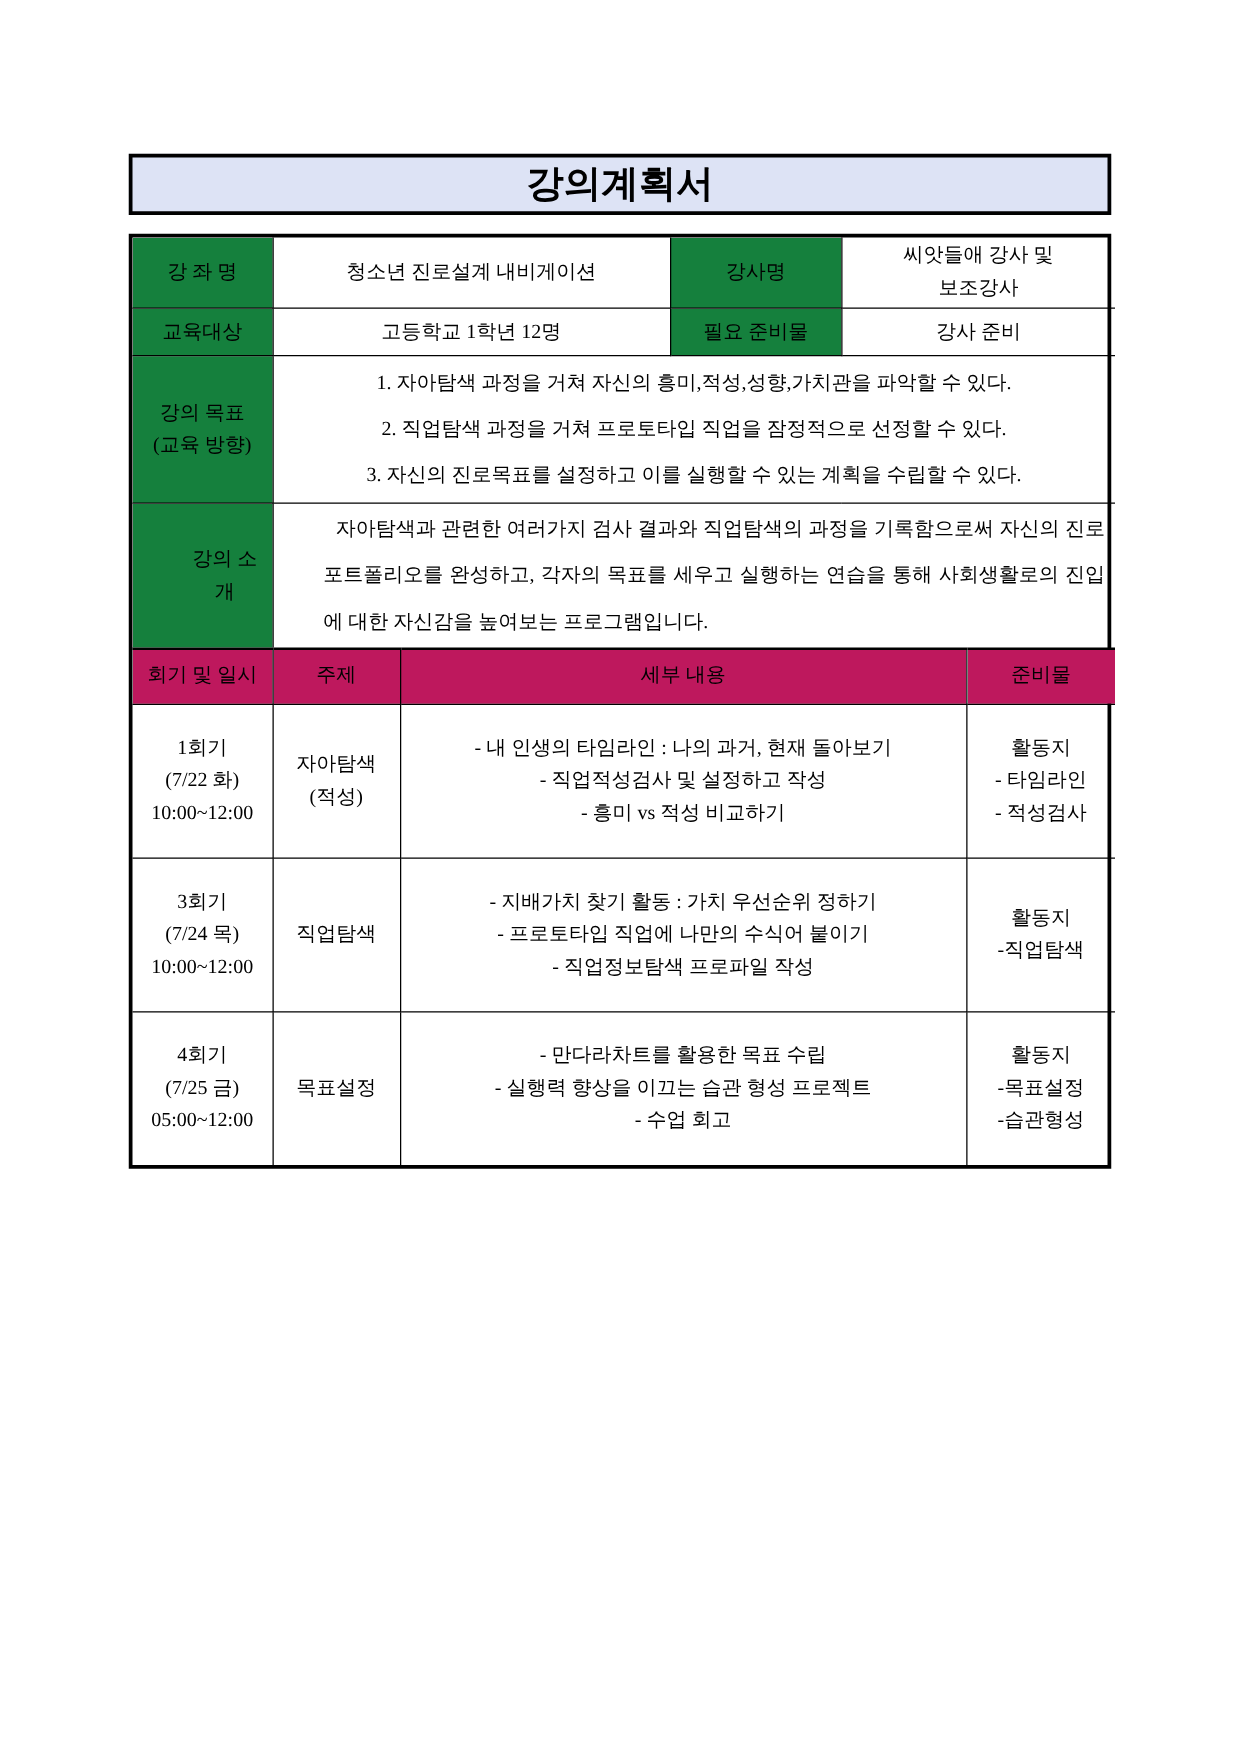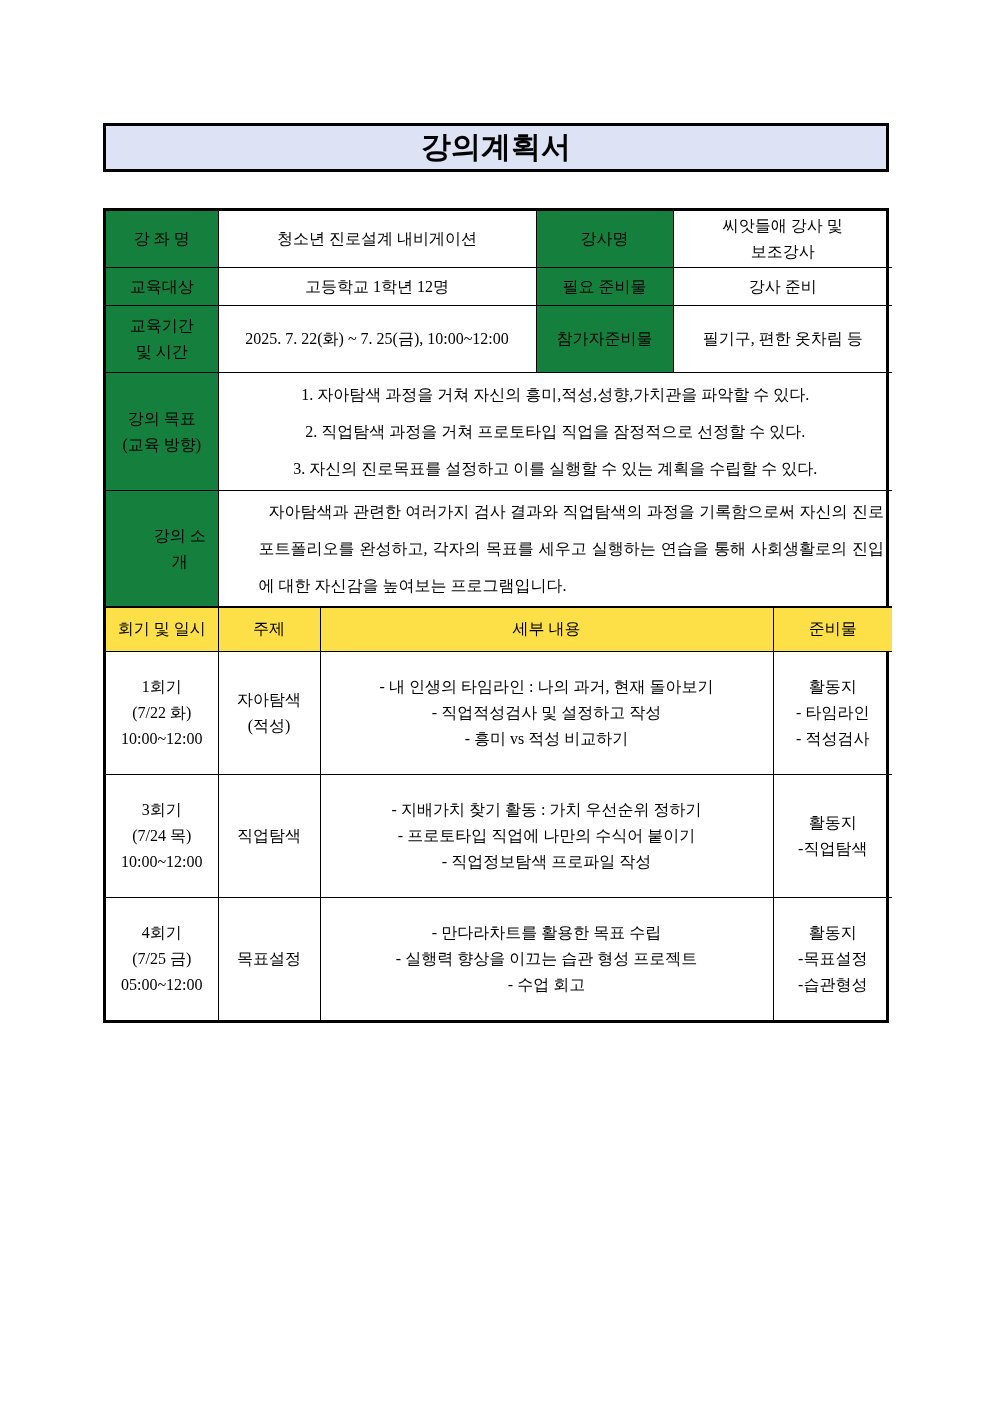--- a/index.html
+++ b/index.html
@@ -12,21 +12,21 @@
     font-size:16px;color:#000000;
   }
   .title-box{
     width:786px;height:49px;
     box-sizing:border-box;
     border:3px solid #000000;
     background:#dde3f5;
     display:flex;align-items:center;justify-content:center;
     font-family:"Liberation Sans","DejaVu Sans",sans-serif;
     font-weight:bold;font-size:30px;
-    margin-bottom:36px;
+    margin-bottom:15px;
   }
   .table-wrap{
     width:786px;
     box-sizing:border-box;
     border:3px solid #000000;
   }
   table{border-collapse:collapse;table-layout:fixed;width:100%;}
   td{
     border:1.5px solid #000000;
     box-sizing:border-box;
@@ -36,21 +36,21 @@
     line-height:26px;
     overflow:hidden;
   }
   td:first-child{border-left:none;}
   td:last-child{border-right:none;}
   .t1 tr:first-child td{border-top:none;}
   .t1 tr:last-child td{border-bottom:none;padding-left:40px;}
   .t2 tr:first-child td{border-top:2px solid #000000;}
   .t2 tr:last-child td{border-bottom:none;}
   .lbl{background:#15803d;text-align:center;}
-  .head td{background:#fde047;text-align:center;}
+  .head td{background:#be185d;text-align:center;}
   .c{text-align:center;}
   .l{text-align:center;padding-left:8px;padding-right:8px;}
   .goal{line-height:37px;word-break:break-all;}
   .intro{line-height:37px;word-break:break-all;text-indent:10px;text-align:justify;}
   .rh53{height:53px;} .rh55{height:38px;} .rh67{height:67px;}
   .rh118{height:118px;} .rh113{height:113px;}
   .rh44{height:44px;} .rh123{height:123px;}
 </style>
 </head>
 <body>
@@ -76,27 +76,20 @@
           <td class="c">청소년 진로설계 내비게이션</td>
           <td class="lbl">강사명</td>
           <td class="c">씨앗들애 강사 및
 보조강사</td>
         </tr>
         <tr class="rh55">
           <td class="lbl">교육대상</td>
           <td class="c">고등학교 1학년 12명</td>
           <td class="lbl">필요 준비물</td>
           <td class="l">강사 준비</td>
-        </tr>
-        <tr class="rh67">
-          <td class="lbl">교육기간
-및 시간</td>
-          <td class="c">2025. 7. 22(화) ~ 7. 25(금), 10:00~12:00</td>
-          <td class="lbl">참가자준비물</td>
-          <td class="l">필기구, 편한 옷차림 등</td>
         </tr>
         <tr class="rh118">
           <td class="lbl">강의 목표
 (교육 방향)</td>
           <td class="l goal" colspan="3">1. 자아탐색 과정을 거쳐 자신의 흥미,적성,성향,가치관을 파악할 수 있다.
 2. 직업탐색 과정을 거쳐 프로토타입 직업을 잠정적으로 선정할 수 있다.
 3. 자신의 진로목표를 설정하고 이를 실행할 수 있는 계획을 수립할 수 있다.</td>
         </tr>
         <tr class="rh113">
           <td class="lbl">강의 소개</td>

